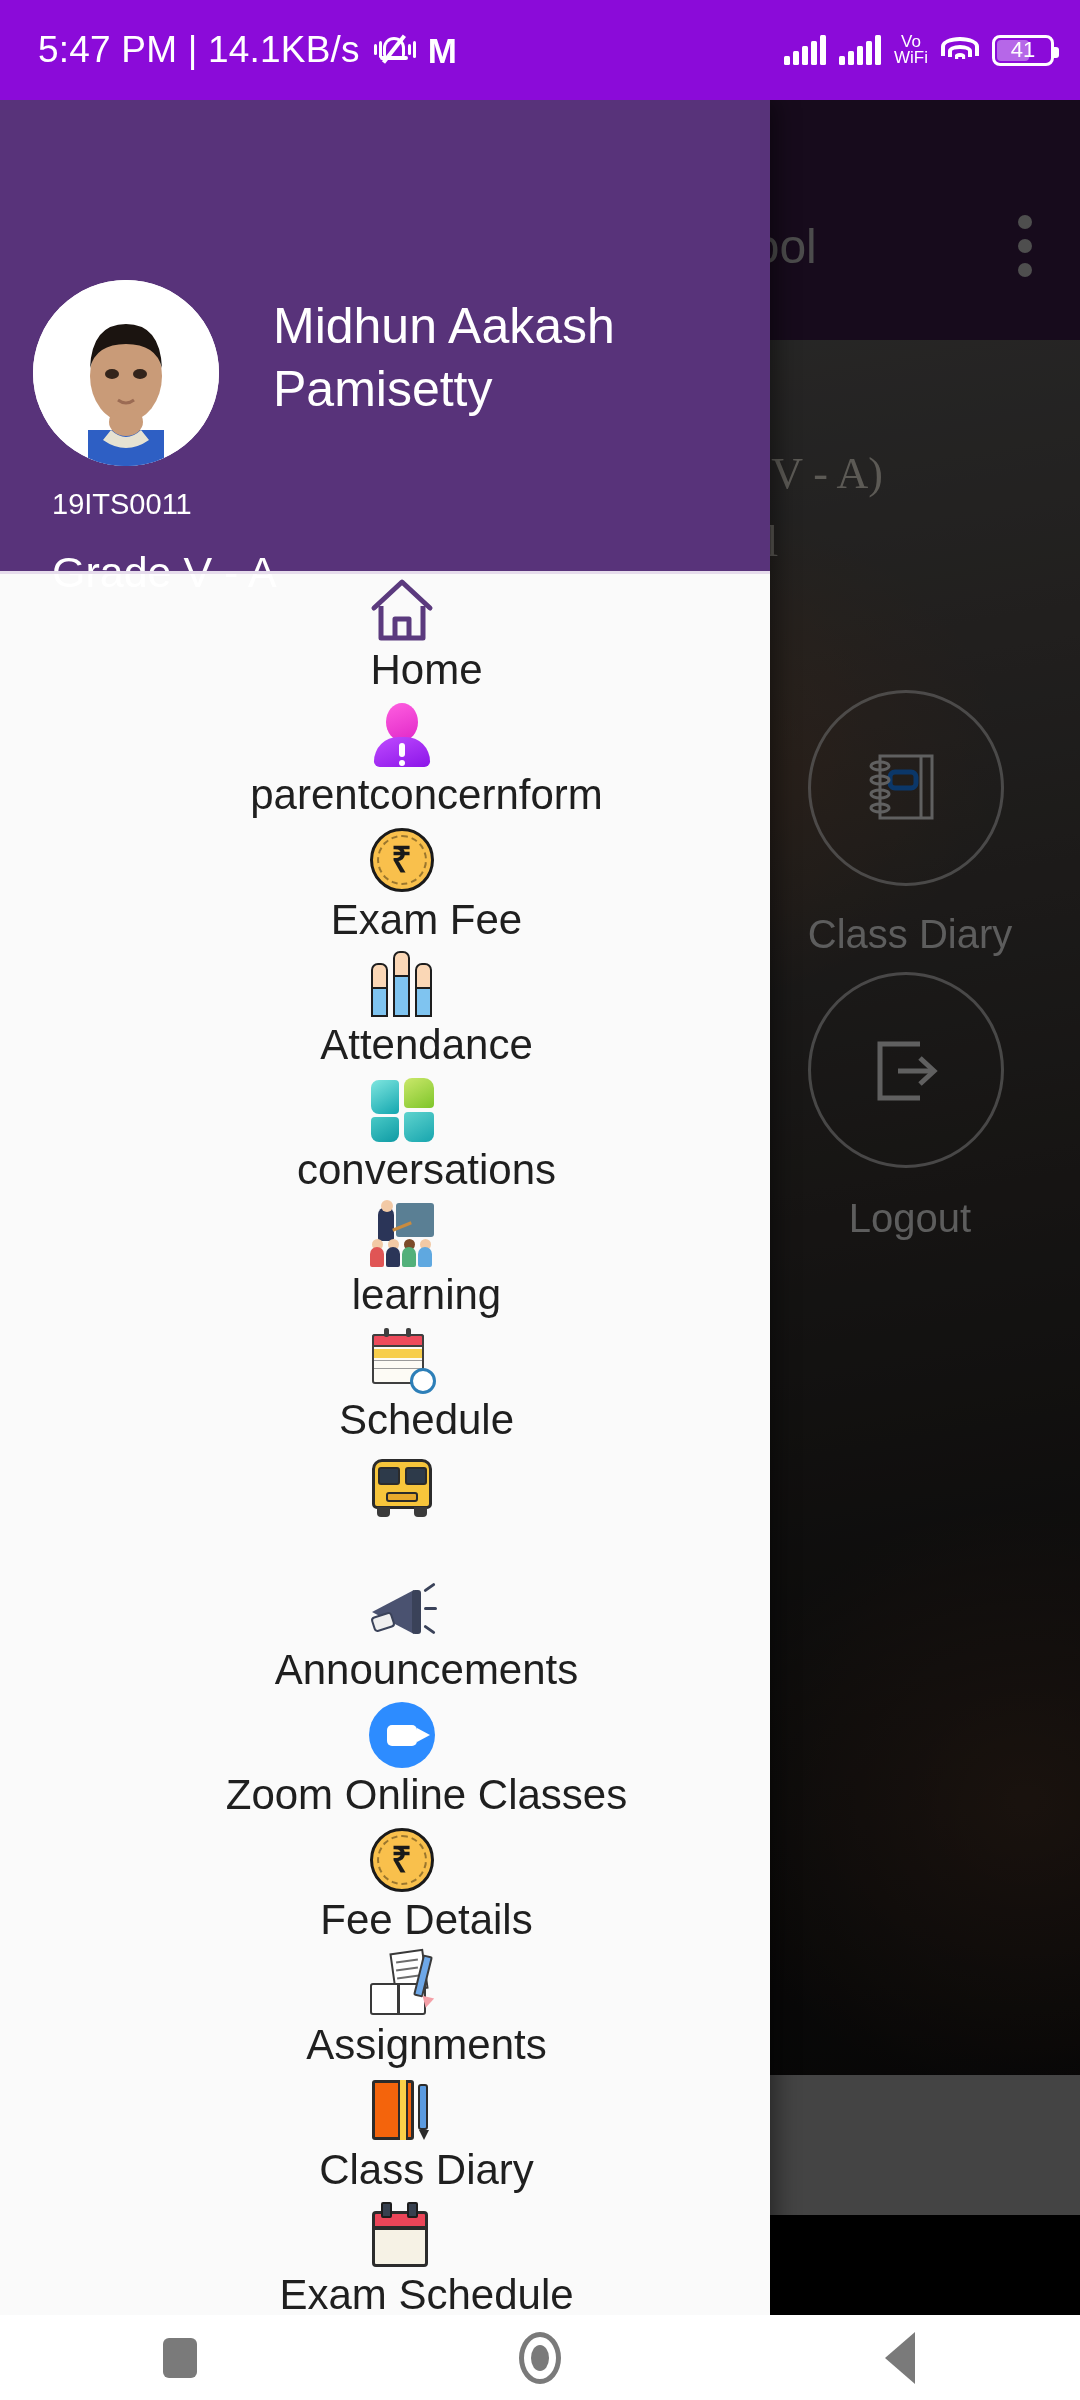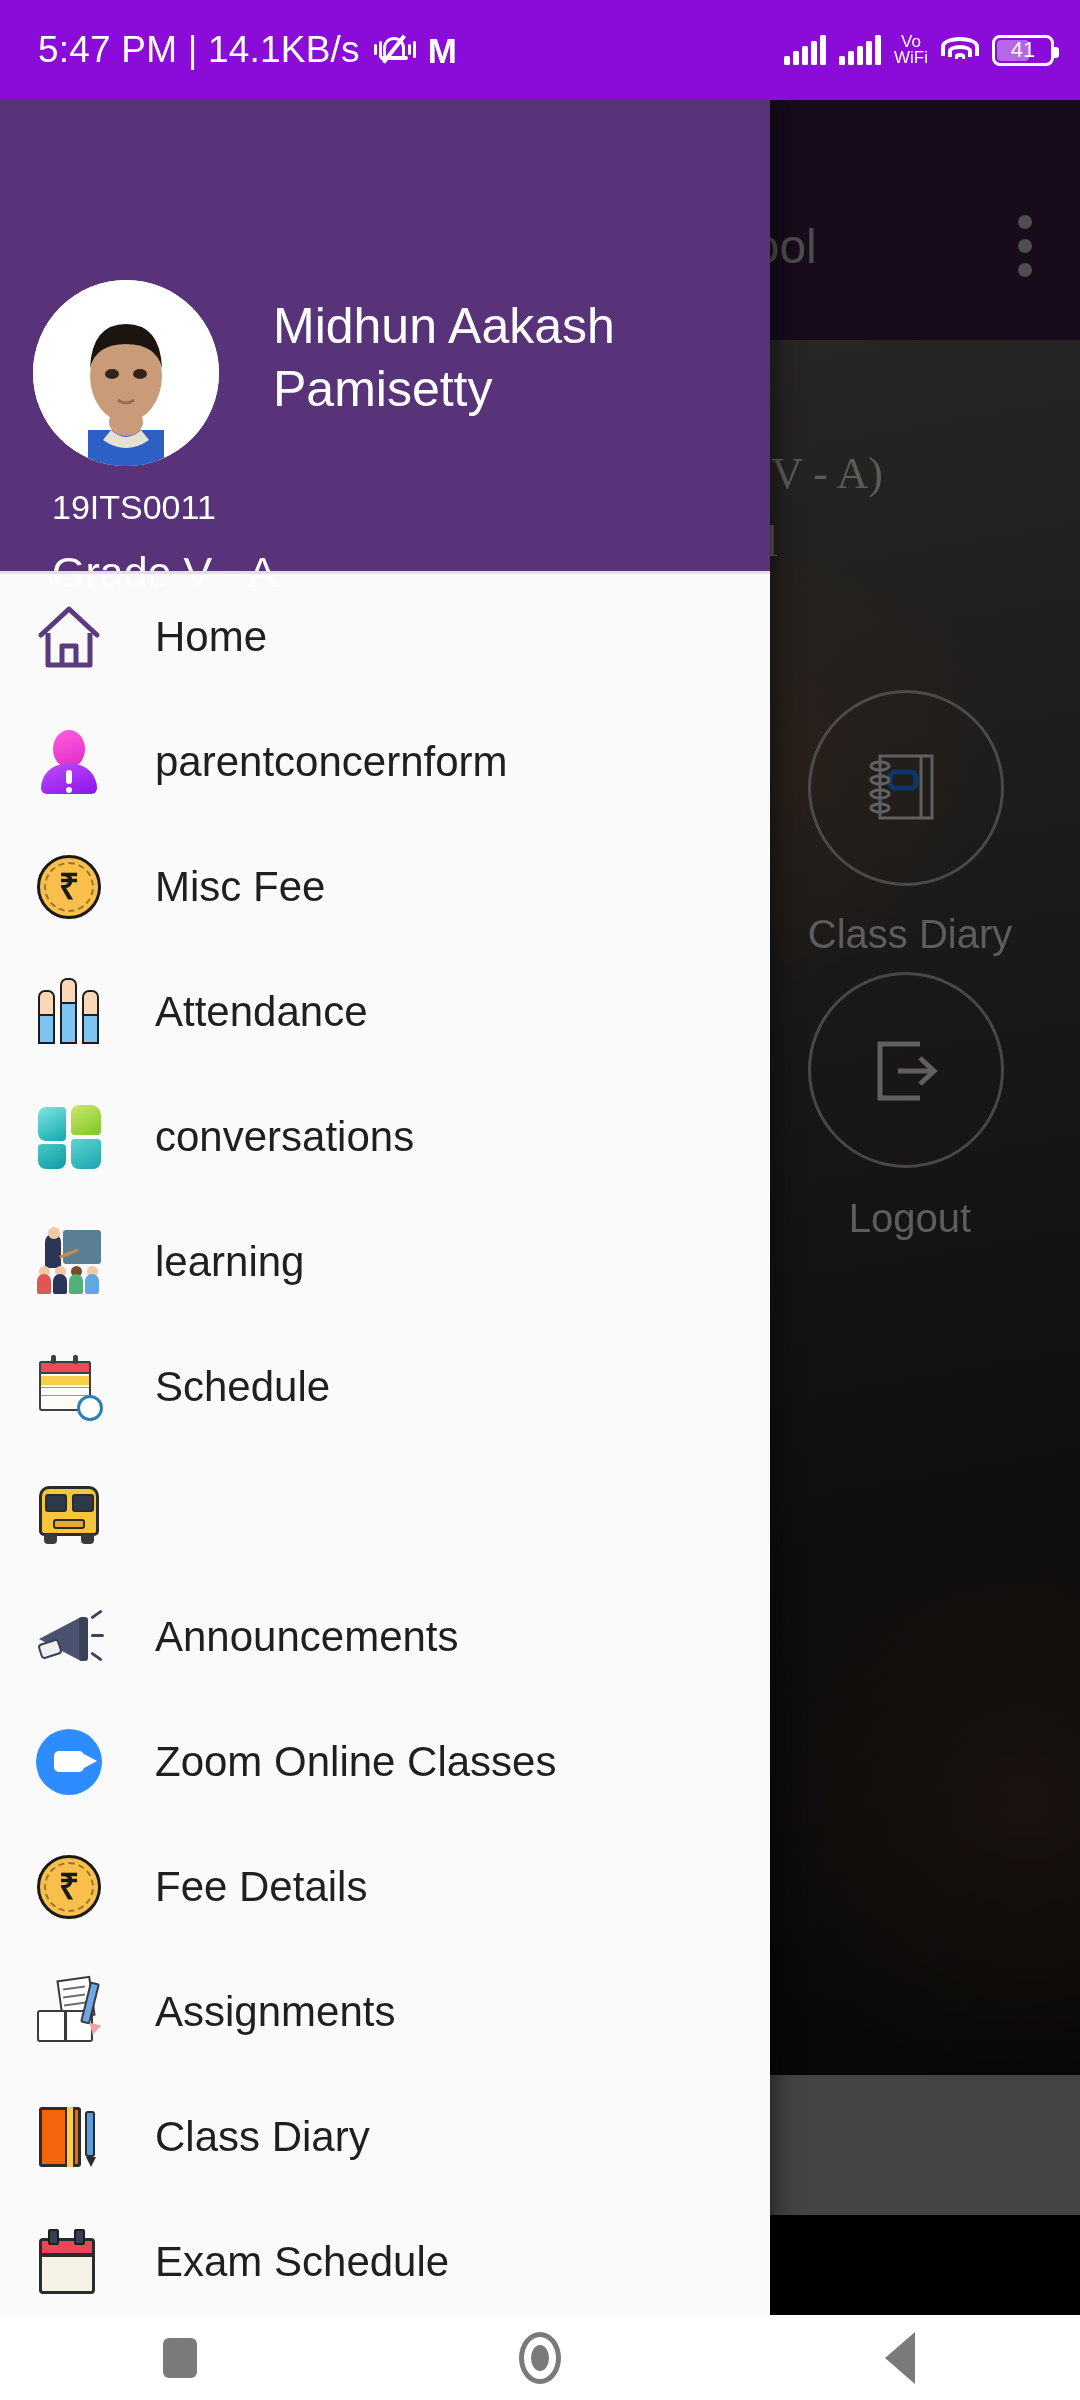--- a/index.html
+++ b/index.html
@@ -106,28 +106,29 @@
     padding:46px 52px 0 52px;
   }
   #avatar{
     position:absolute; left:33px; top:180px; width:186px; height:186px;
     border-radius:50%; overflow:hidden; background:#fff;
   }
   #profile-name{
     position:absolute; left:273px; top:195px; width:400px;
     color:#fff; font-size:50px; line-height:63px; font-weight:400;
   }
-  #student-id{ position:absolute; left:52px; top:388px; color:#fff; font-size:34px; }
+  #student-id{ position:absolute; left:52px; top:388px; color:#fff; font-size:29px; }
   #student-grade{ position:absolute; left:52px; top:448px; color:#fff; font-size:43px; }
   #header-divider{ position:absolute; left:0; bottom:0; width:770px; height:3px; background:#E6DCEC; }
 
   #menu-list{ width:770px; }
   .menu-item{
     height:125px; display:flex; align-items:center; padding-left:33px; gap:0;
     cursor:pointer;
+    flex-direction:column;
   }
   .menu-icon{ width:72px; height:72px; position:relative; flex:0 0 72px; }
   .menu-label{ margin-left:50px; font-size:42px; color:#1f1f1f; white-space:nowrap; }
 
   
   .ic-home{ }
   .ic-home svg{ width:72px; height:72px; display:block; }
   .ic-parent .head{ position:absolute; left:20px; top:4px; width:32px; height:38px; border-radius:50%;
      background:linear-gradient(160deg,#FF5FE0,#E028C8); }
   .ic-parent .body{ position:absolute; left:8px; top:38px; width:56px; height:30px;
@@ -314,21 +315,21 @@
       <div class="menu-label">parentconcernform</div>
     </div>
 
     <div class="menu-item">
       <div class="menu-icon">
         <div class="ic-coin">
             <div class="inner"></div>
             <span>₹</span>
           </div>
       </div>
-      <div class="menu-label">Misc Fee</div>
+      <div class="menu-label">Exam Fee</div>
     </div>
 
     <div class="menu-item">
       <div class="menu-icon ic-att">
         <div class="hand h1"></div>
           <div class="arm a1"></div>
         <div class="hand h2"></div>
           <div class="arm a2"></div>
         <div class="hand h3"></div>
           <div class="arm a3"></div>

